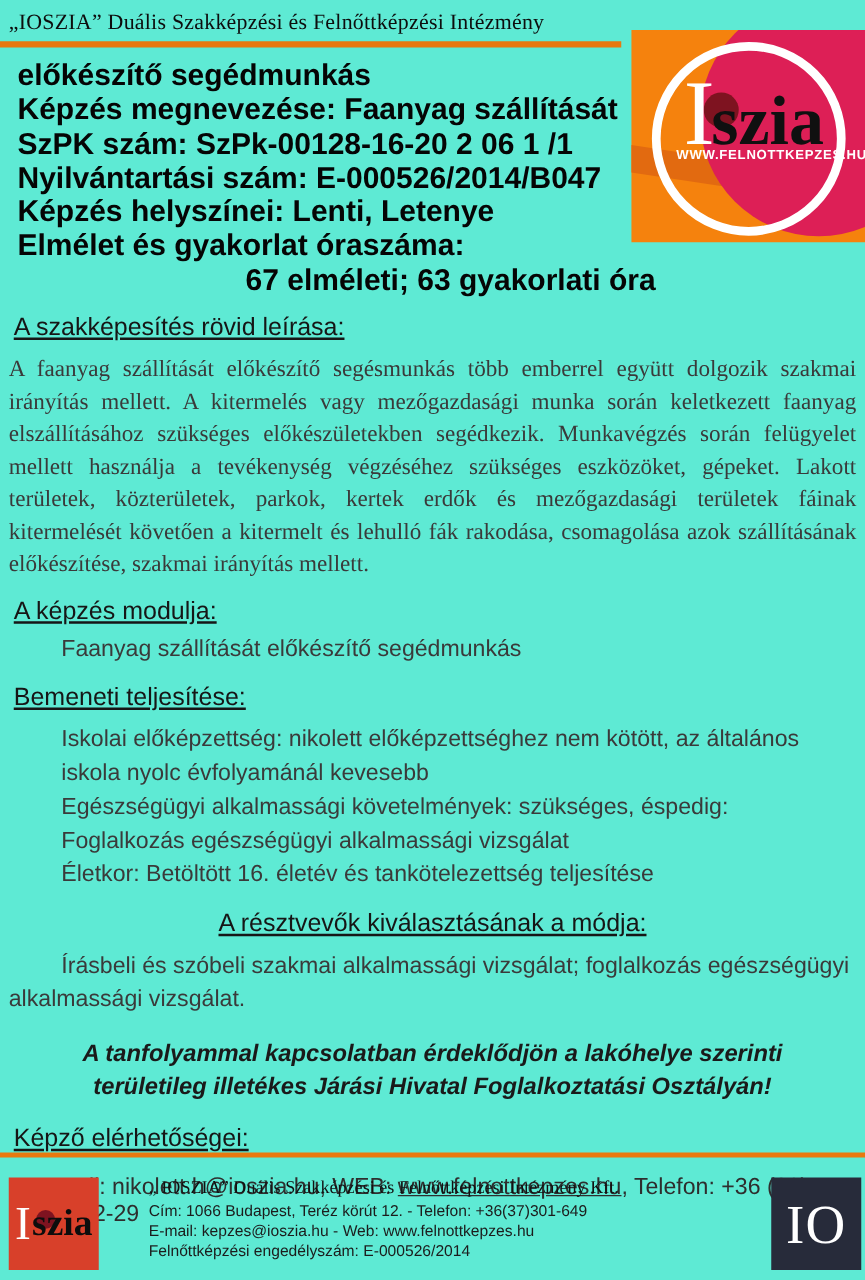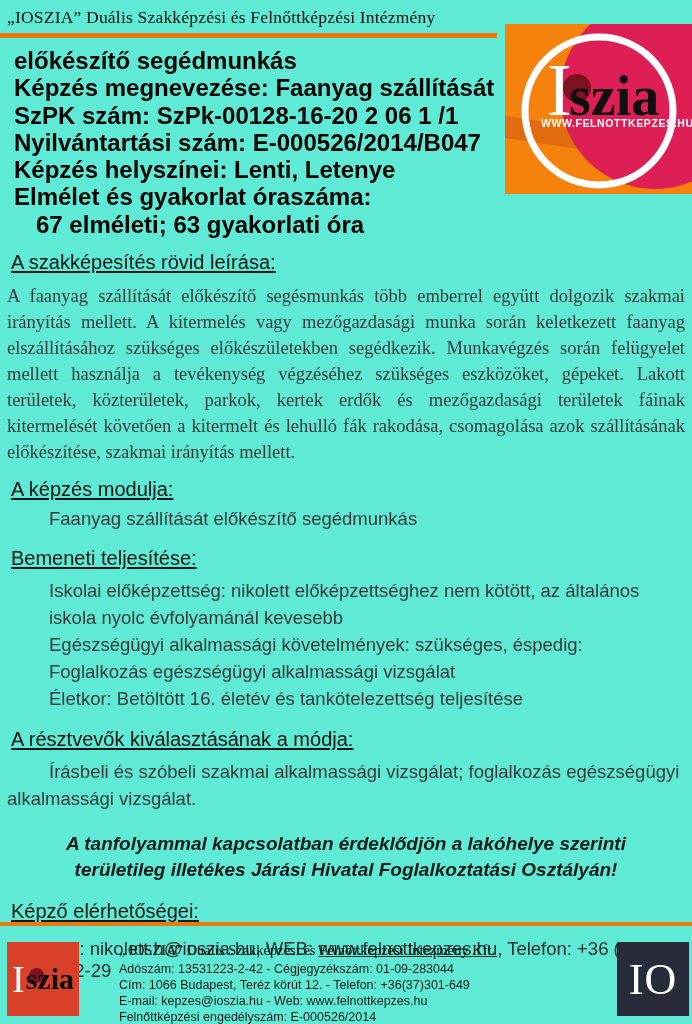--- a/index.html
+++ b/index.html
@@ -10,31 +10,31 @@
   }
   
   .org-title{
     font-family:"Liberation Serif",serif;font-size:17.5px;color:#0d0d0d;
     padding:7px 0 0 7px;letter-spacing:.2px;
   }
   .orange-rule{width:497px;height:5px;background:#E8790F;margin-top:5px;}
   .logo-box{position:absolute;top:24px;right:0;width:187px;height:170px;}
   
   .intro{margin:9px 0 0 7px;font-weight:bold;font-size:24px;line-height:27.3px;color:#050505;}
-  .intro .indent{padding-left:22px;}
+  .intro .indent{padding-left:22px;text-align:center;}
   
   main{padding:0 7px;}
   h2{
     font-size:20px;font-weight:normal;color:#161616;margin:4px;
     text-decoration:underline;text-underline-offset:2px;
   }
   .h-short{margin-top:13px;}
   .h-module{margin-top:13px;}
   .h-entry{margin-top:17px;}
-  .h-select{margin-top:16px;}
+  .h-select{margin-top:16px;text-align:center;}
   .h-contact{margin-top:17px;}
   p{margin:0;}
   .desc{
     margin-top:9px;font-size:18.5px;line-height:26px;color:#3a3a3a;
     text-align:justify;
     font-family:Liberation Serif, serif;
   }
   .module-item{margin:7px 0 0 42px;font-size:18.5px;color:#3a3a3a;}
   .req-block{margin:7px 0 0 42px;font-size:18.5px;line-height:27px;color:#3a3a3a;}
   .select-body{margin-top:7px;font-size:18.5px;line-height:27px;color:#3a3a3a;text-indent:42px;}
@@ -130,21 +130,20 @@
     <div class="footer-row">
 
       <div class="flogo">
         <span class="fi">I</span>
         <span class="fdot"></span>
         <span class="fszia">szia</span>
       </div>
 
       <div class="fcenter">
         <div class="fcompany">„ IOSZIA” Duális Szakképzési és Felnőttképzési Intézmény Kft.</div>
-        <div class="fline">Adószám: 13531223-2-42 - Cégjegyzékszám: 01-09-283044</div>
         <div class="fline">Cím: 1066 Budapest, Teréz körút 12. - Telefon: +36(37)301-649</div>
         <div class="fline">E-mail: kepzes@ioszia.hu - Web: www.felnottkepzes.hu</div>
         <div class="fline">Felnőttképzési engedélyszám: E-000526/2014</div>
       </div>
 
       <div class="ilogo">IO</div>
 
     </div>
   </footer>
 

